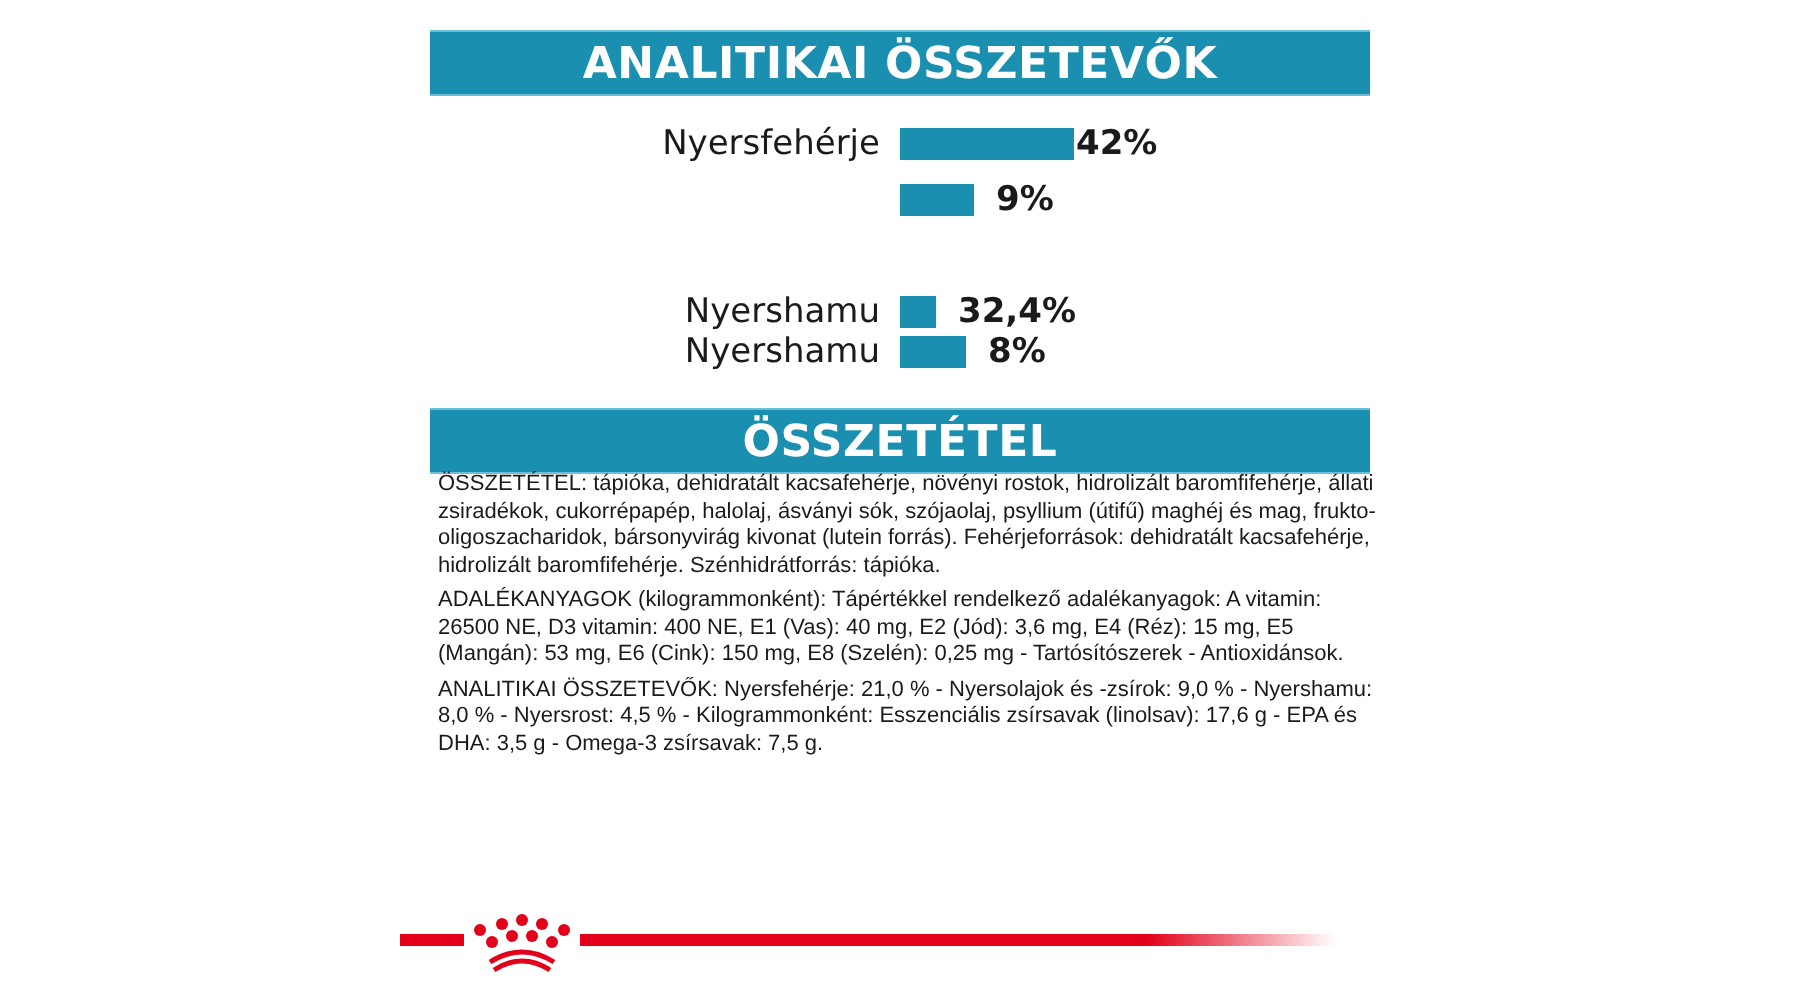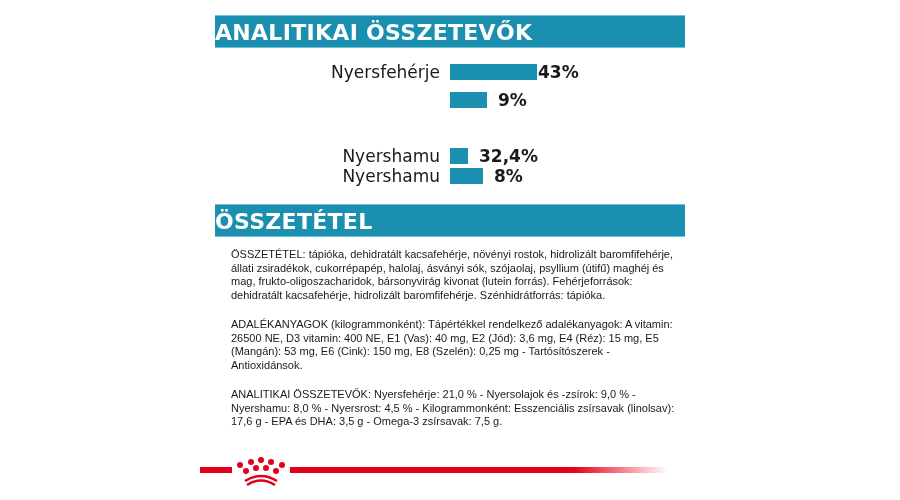--- a/index.html
+++ b/index.html
@@ -1,44 +1,44 @@
 <!DOCTYPE html>
 <html><head>
 <meta charset="utf-8">
 <style>
   html, body { margin:0; padding:0; }
   body { width:900px; height:500px; background:#ffffff; position:relative; overflow:hidden;
          font-family:"DejaVu Sans", "Liberation Sans", sans-serif; color:#1a1a1a; }
   .band { position:absolute; left:215px; width:470px; height:33px; background:#1a8fb0;
-          color:#fff; font-weight:bold; text-align:left; line-height:33px; font-size:22px;
+          color:#fff; font-weight:bold; text-align:center; line-height:33px; font-size:22px;
           letter-spacing:0.3px; border-top:1px solid #6cc0d8; border-bottom:1px solid #6cc0d8; box-sizing:border-box; }
   #band1 { top:15px; }
   #band2 { top:204px; }
   .row { position:absolute; left:215px; width:470px; height:24px; }
   .row .label { position:absolute; right:245px; top:0; font-size:17px; line-height:24px; white-space:nowrap; color:#1a1a1a; }
   .row .bar { position:absolute; left:235px; top:4px; height:16px; background:#1a8fb0; }
   .row .val { position:absolute; top:0; font-size:17px; font-weight:bold; line-height:24px; white-space:nowrap; }
   .para { position:absolute; left:215px; top:232px; width:480px; font-size:11px; line-height:13.5px;
           font-family:"Liberation Sans", sans-serif; color:#1a1a1a; }
-  .para p { margin:16px; }
+  .para p { margin:4px; }
   .footer-line1 { position:absolute; left:200px; top:467px; width:32px; height:6px; background:#e2001a; }
   .footer-line2 { position:absolute; left:290px; top:467px; width:378px; height:6px;
                   background:linear-gradient(to right, #e2001a 0%, #e2001a 75%, rgba(226,0,26,0) 100%); }
   .crown { position:absolute; left:234px; top:456px; width:54px; height:32px; }
 </style>
 </head>
 <body>
 
 <div class="band" id="band1">ANALITIKAI ÖSSZETEVŐK</div>
 
 <div>
   <div class="row" style="top:60px;">
     <span class="label">Nyersfehérje</span>
     <div class="bar" style="width:87px;"></div>
-    <span class="val" style="left:323px;">43%</span>
+    <span class="val" style="left:323px;">42%</span>
   </div>
   <div class="row" style="top:88px;">
     <div class="bar" style="width:37px;"></div>
     <span class="val" style="left:283px;">9%</span>
   </div>
   <div class="row" style="top:116px;margin-top:48px;">
     <span class="label">Nyershamu</span>
     <div class="bar" style="width:33px;"></div>
     <span class="val" style="left:279px;">8%</span>
   </div>

